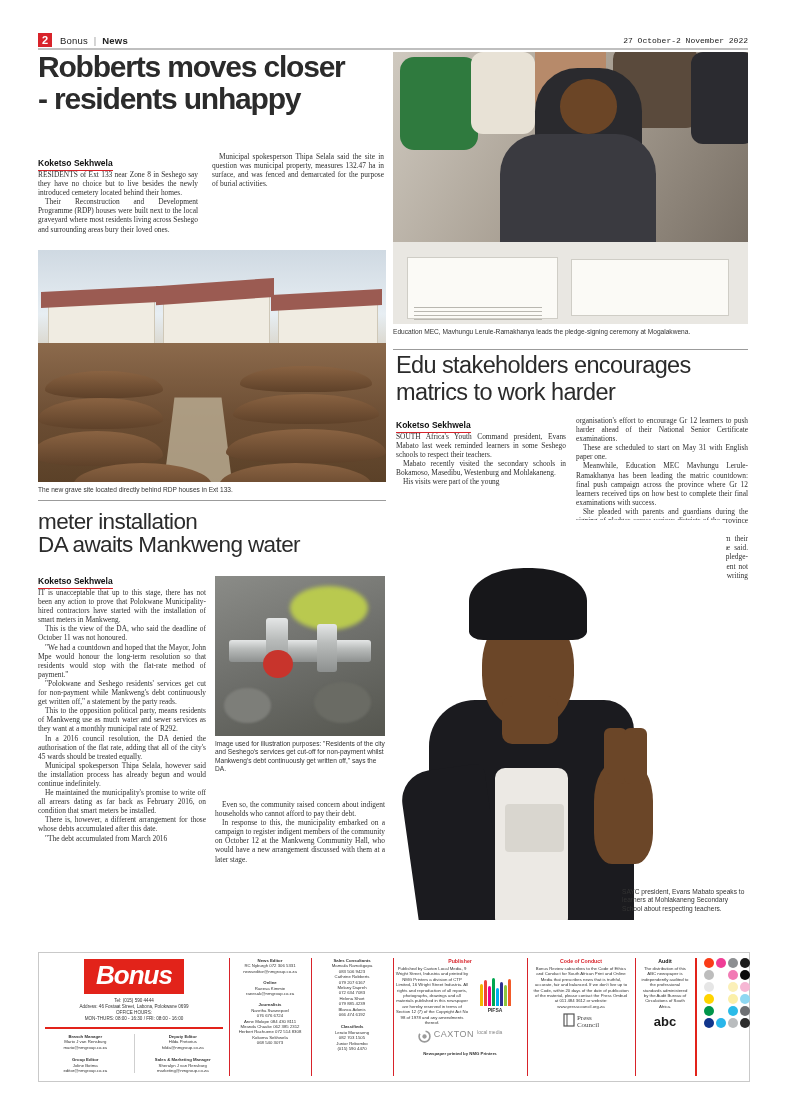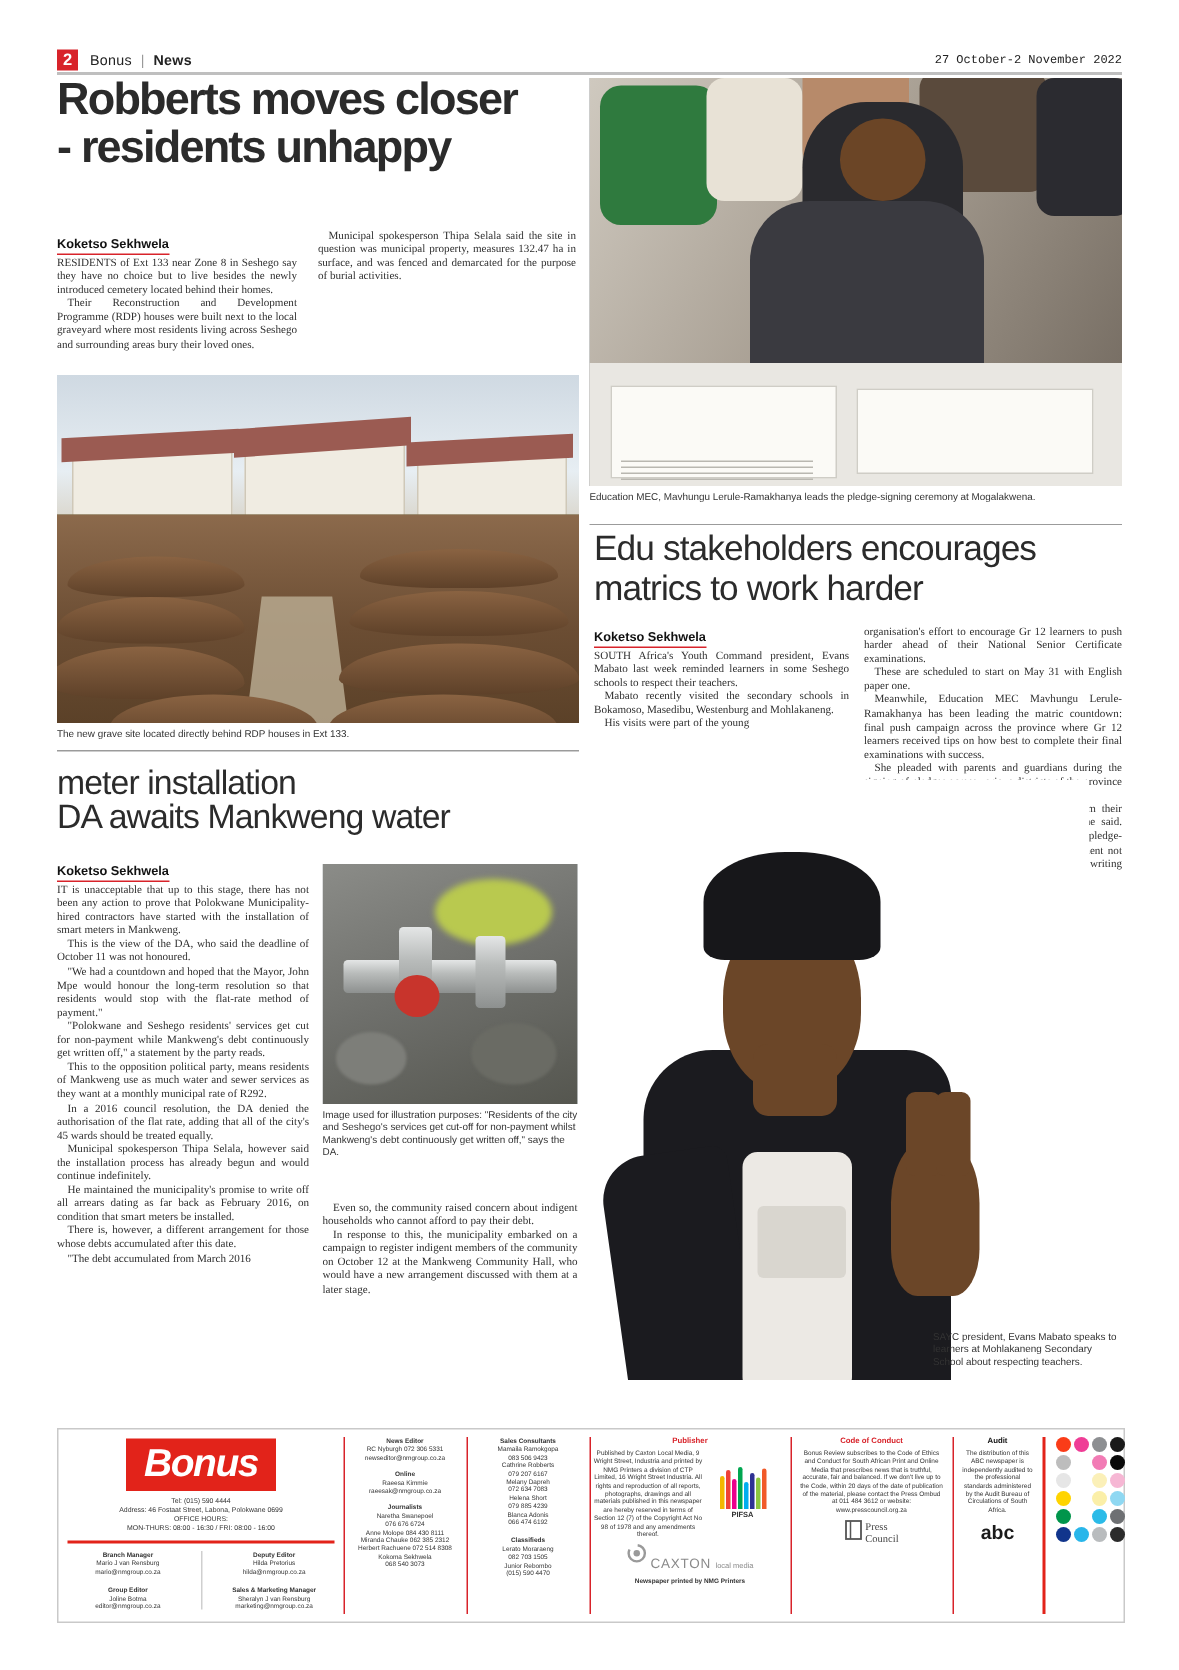--- a/index.html
+++ b/index.html
@@ -344,21 +344,21 @@
             <i style="height:20px;background:#ec008c;"></i>
             <i style="height:28px;background:#00a650;"></i>
             <i style="height:18px;background:#00aeef;"></i>
             <i style="height:24px;background:#2e3192;"></i>
             <i style="height:21px;background:#8dc63f;"></i>
             <i style="height:27px;background:#f15a29;"></i>
           </div>
           <div class="ftiny" style="font-size:5px;font-weight:bold;margin-top:2px;">PIFSA</div>
         </div>
       </div>
-      <div style="display:flex;align-items:flex-end;justify-content:center;gap:3px;margin-top:4px;">
+      <div style="display:flex;align-items:flex-start;justify-content:center;gap:3px;margin-top:4px;">
         <span>
           <svg width="13" height="13" viewBox="0 0 24 24">
               <circle cx="12" cy="12" r="10" fill="none" stroke="#9a9a9a" stroke-width="3" stroke-dasharray="36 12"></circle>
               <circle cx="12" cy="12" r="4" fill="#9a9a9a"></circle>
             </svg>
         </span>
         <span style="font-family:'Liberation Sans',sans-serif;font-size:9px;color:#8a8a8a;letter-spacing:.5px;">CAXTON</span>
         <span style="font-family:'Liberation Sans',sans-serif;font-size:5px;color:#8a8a8a;">local media</span>
       </div>
       <div class="ftiny" style="font-weight:bold;margin-top:4px;">Newspaper printed by NMG Printers</div>

